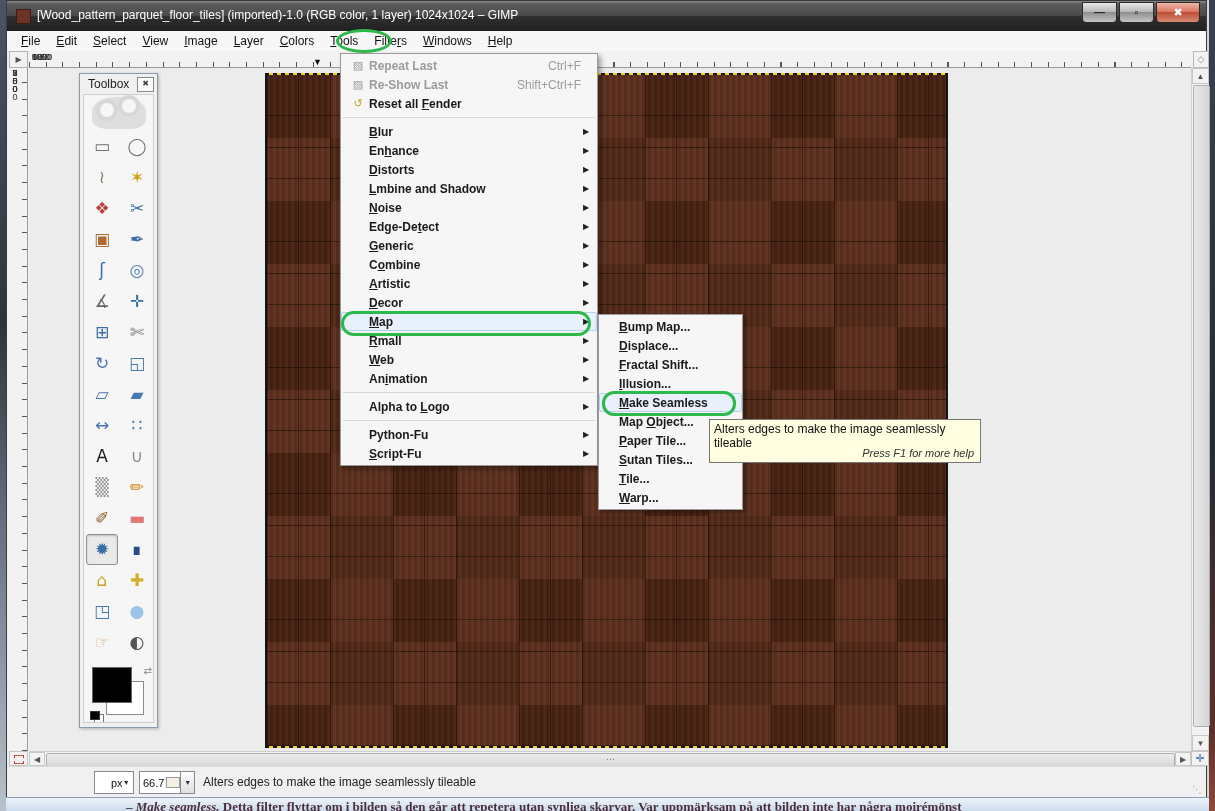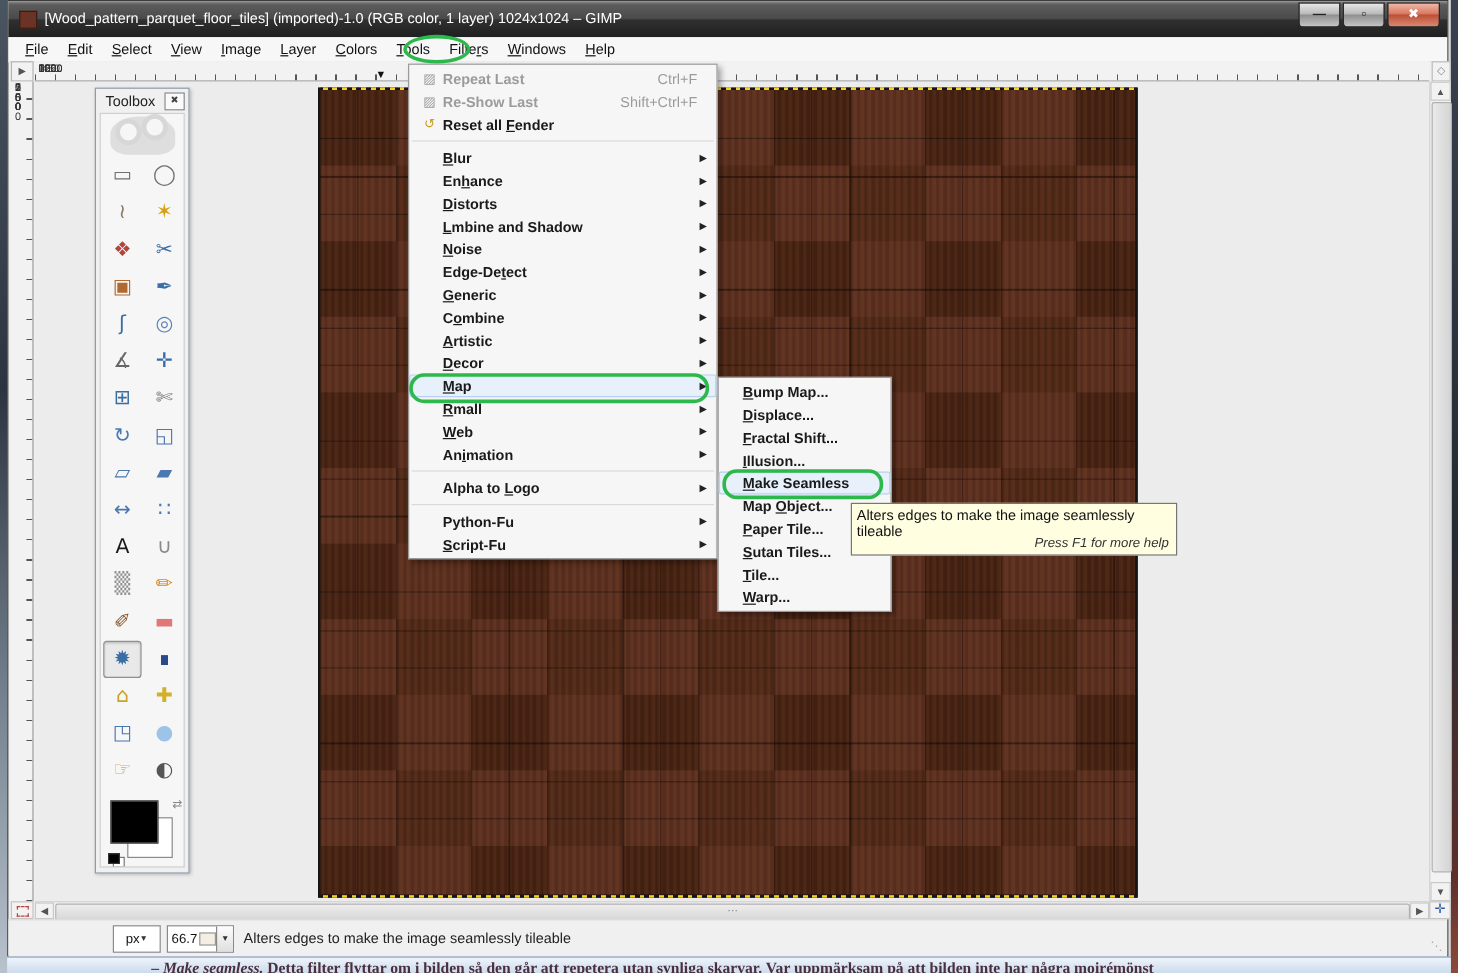--- a/index.html
+++ b/index.html
@@ -128,21 +128,21 @@
   #hsb .thumb{position:absolute;top:1px;left:17px;width:1127px;height:12px;background:linear-gradient(180deg,#ededed,#d8d8d8);border:1px solid #b0b0b0;border-radius:2px;
     text-align:center;font-size:9px;color:#888;line-height:11px;}
   #qmask{left:2px;top:750px;width:19px;height:15px;background:#f2f2f2;border:1px solid #c4c4c4;box-sizing:border-box;}
   #qmask .ic{position:absolute;left:4px;top:3px;width:8px;height:7px;border:1px dashed #c04040;}
   #navbtn{left:1184px;top:750px;width:18px;height:15px;background:#f2f2f2;border:1px solid #c4c4c4;box-sizing:border-box;
     color:#2a5caa;font-size:11px;text-align:center;line-height:13px;font-weight:bold;}
 
   
   #statusbar{left:0;top:765px;width:100%;height:31px;background:#f0f0f0;border-top:1px solid #dadada;}
   #unit-combo{position:absolute;left:87px;top:4px;width:40px;height:23px;background:#fff;border:1px solid #8a8a8a;box-sizing:border-box;
-    font-size:11px;color:#111;display:flex;align-items:center;justify-content:center;padding:0 4px;}
+    font-size:11px;color:#111;display:flex;align-items:center;justify-content:flex-start;padding:0 16px;}
   #unit-combo .arr{font-size:7px;color:#333;}
   #zoom-combo{position:absolute;left:132px;top:4px;width:56px;height:23px;background:#fff;border:1px solid #8a8a8a;box-sizing:border-box;
     font-size:11px;color:#111;display:flex;align-items:center;}
   #zoom-combo .val{padding-left:3px;}
   #zoom-combo .mini{width:12px;height:9px;border:1px solid #999;margin-left:2px;background:#f4efe2;}
   #zoom-combo .dd{margin-left:auto;width:13px;height:21px;border-left:1px solid #8a8a8a;text-align:center;font-size:7px;line-height:21px;color:#333;background:linear-gradient(#fdfdfd,#dfdfdf);}
   #status-msg{position:absolute;left:196px;top:8px;font-size:12px;color:#222;white-space:nowrap;}
   #grip{position:absolute;right:2px;bottom:2px;width:12px;height:12px;color:#aaa;font-size:10px;line-height:12px;}
 </style>
 </head>

